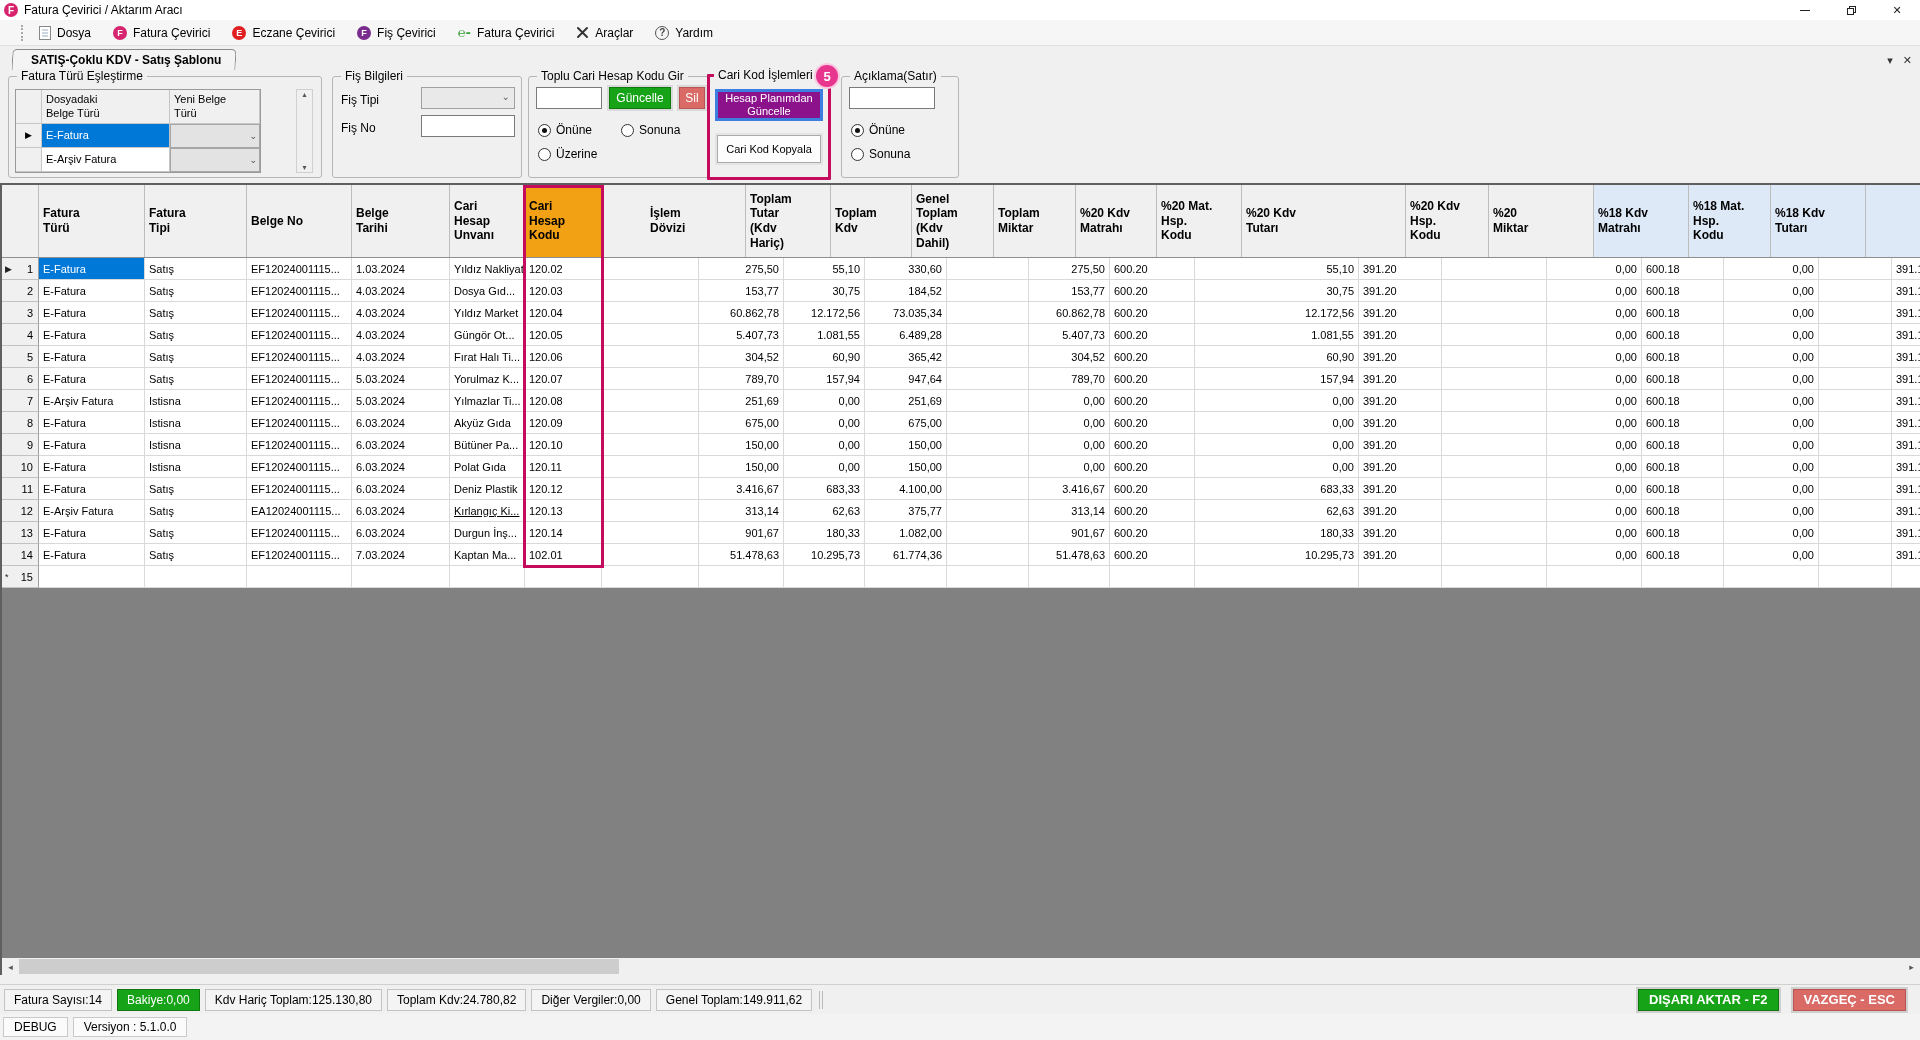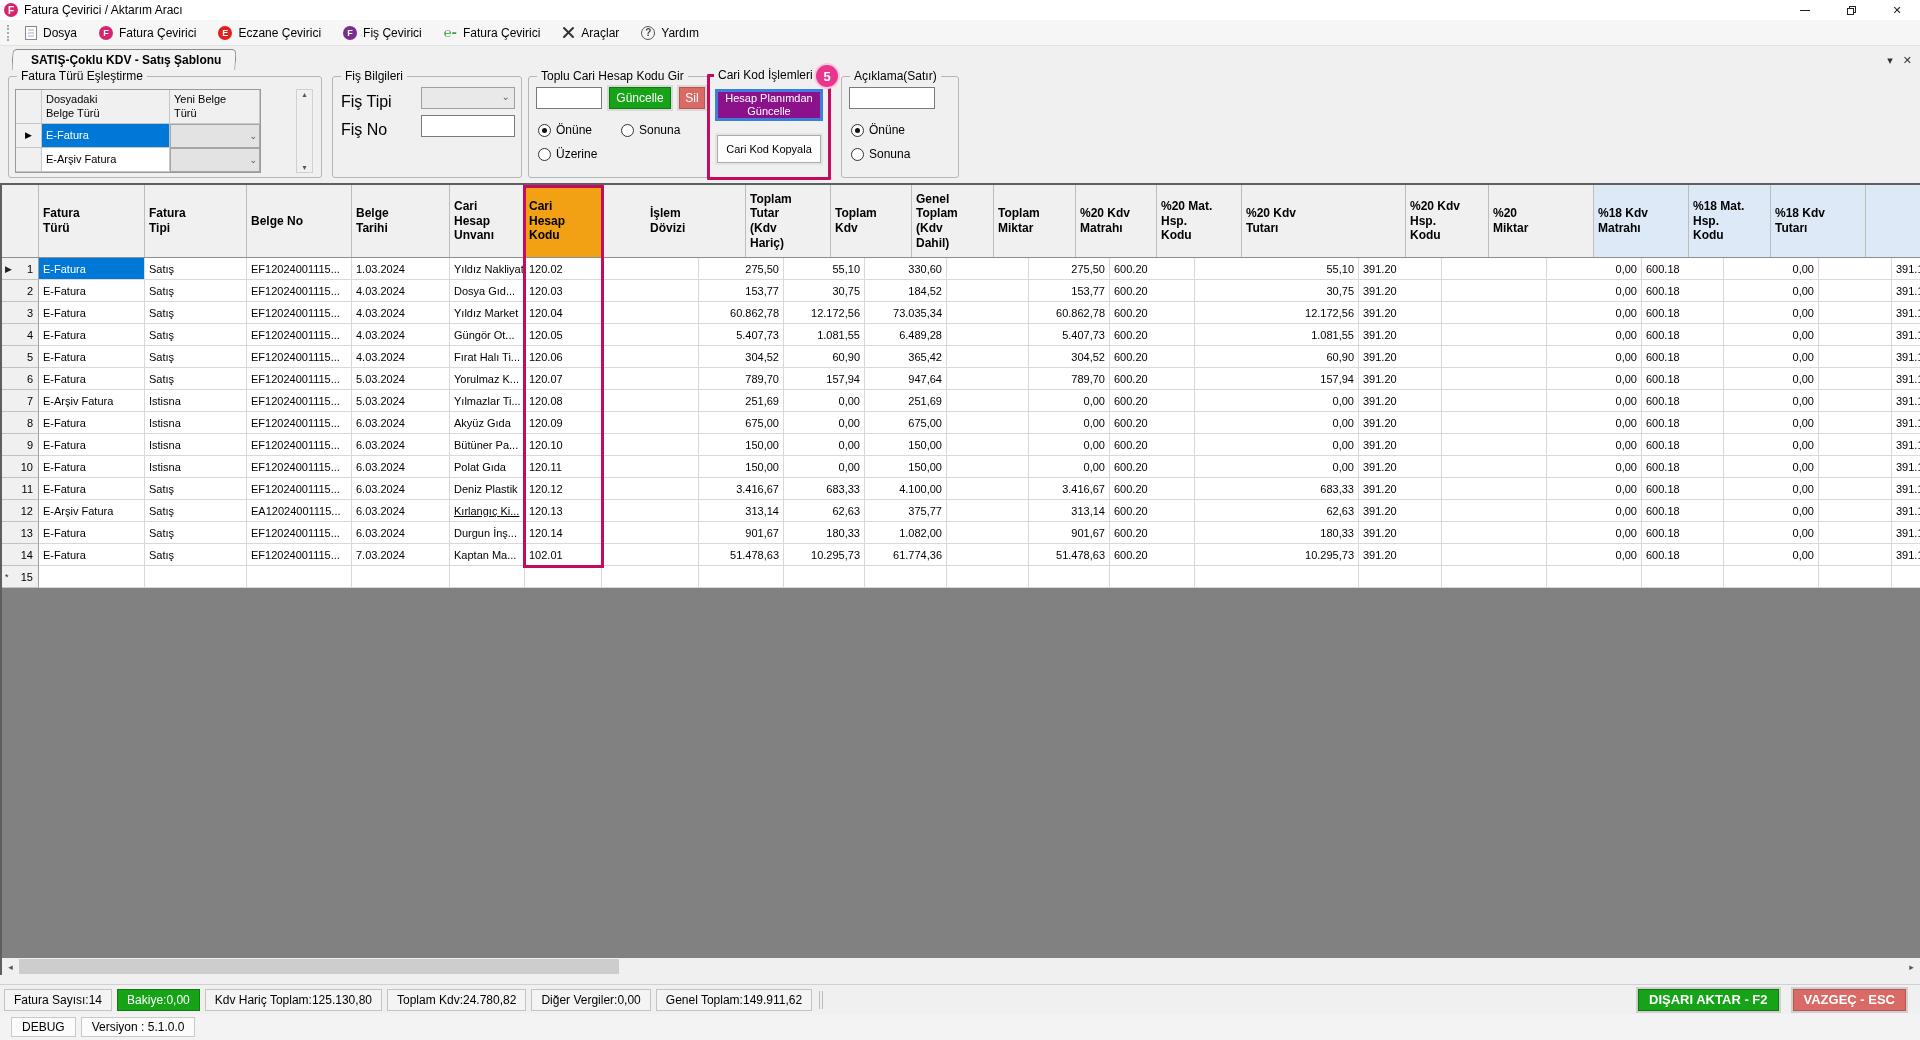--- a/index.html
+++ b/index.html
@@ -12,21 +12,21 @@
 .app-icon { width:14px; height:14px; border-radius:50%; background:#d6246e; color:#fff; font-size:10px; font-weight:bold; display:flex; align-items:center; justify-content:center; }
 .app-title { font-size:12px; color:#000; padding-left:6px; }
 .winbtns { margin-left:auto; display:flex; height:20px; }
 .wbtn { width:46px; height:20px; display:flex; align-items:center; justify-content:center; font-size:11px; color:#222; }
 .ic-min { display:inline-block; width:10px; border-bottom:1px solid #222; }
 .ic-restore { position:relative; display:inline-block; width:9px; height:9px; }
 .ic-restore i { position:absolute; left:0; bottom:0; width:7px; height:7px; border:1px solid #222; background:#fff; }
 .ic-restore b { position:absolute; right:0; top:0; width:7px; height:7px; border:1px solid #222; }
 
 
-.menubar { position:absolute; top:20px; left:0; width:1920px; height:26px; background:#f6f6f6; border-bottom:1px solid #e2e2e2; display:flex; align-items:center; padding-left:3px; }
+.menubar { position:absolute; top:20px; left:0; width:1920px; height:26px; background:#f6f6f6; border-bottom:1px solid #e2e2e2; display:flex; align-items:center; padding-left:17px; }
 .grip { width:3px; height:16px; border-left:2px dotted #a8a8a8; margin:0 4px; }
 .mitem { display:flex; align-items:center; gap:6px; padding:0 11px; font-size:12px; color:#000; height:24px; }
 .circle-icon { width:14px; height:14px; border-radius:50%; color:#fff; font-size:9px; font-weight:bold; display:flex; align-items:center; justify-content:center; }
 .ci-pink { background:#d6246e; } .ci-red { background:#e02020; } .ci-purple { background:#7b2d8e; }
 .efat-icon { font-family:"DejaVu Serif", serif; font-style:italic; font-weight:bold; color:#3aa13a; font-size:13px; line-height:1; }
 .help-icon { width:14px; height:14px; border-radius:50%; border:1px solid #555; color:#444; font-size:10px; font-weight:bold; display:flex; align-items:center; justify-content:center; }
 
 
 .tabstrip { position:absolute; top:46px; left:0; width:1920px; height:24px; }
 .tab { position:absolute; left:12px; bottom:0; padding:3px 14px 3px 18px; background:#f4f4f4; border:1px solid #8a8a8a; border-bottom:none; border-radius:5px 5px 0 0; font-size:12px; font-weight:bold; color:#000; transform:skewX(-3deg); }
@@ -43,21 +43,21 @@
 .mini-grid { position:absolute; left:6px; top:12px; border:1px solid #9a9a9a; background:#fff; font-size:11px; }
 .mg-row { display:flex; }
 .mg-cell { border-right:1px solid #c6c6c6; border-bottom:1px solid #c6c6c6; display:flex; align-items:center; padding:0 4px; white-space:pre-line; line-height:1.2; }
 .mg-head { background:#f0f0f0; }
 .mg-sel { background:#f0f0f0; justify-content:center; }
 .mg-blue { background:#0078d7; color:#fff; }
 .combo { position:relative; background:#e3e3e3; border:1px solid #a6a6a6; }
 .combo .arr { position:absolute; right:2px; top:50%; transform:translateY(-50%); font-size:9px; color:#555; }
 .vscroll { position:absolute; width:17px; background:#f0f0f0; border:1px solid #d0d0d0; display:flex; flex-direction:column; justify-content:space-between; align-items:center; font-size:8px; color:#555; }
 
-.field-label { position:absolute; font-size:16px; color:#000; }
+.field-label { position:absolute; font-size:12px; color:#000; }
 .tbox { position:absolute; background:#fff; border:1px solid #7a7a7a; }
 .combo-big { position:absolute; background:#e9e9e9; border:1px solid #a0a0a0; }
 .radio-row { position:absolute; display:flex; align-items:center; gap:5px; font-size:12px; }
 .radio { width:13px; height:13px; border:1px solid #333; border-radius:50%; background:#fff; position:relative; flex:none; }
 .radio.on::after { content:''; position:absolute; left:3px; top:3px; right:3px; bottom:3px; background:#111; border-radius:50%; }
 
 .btn-green { background:#17a317; color:#fff; border:1px solid #0e7a0e; font-size:12px; display:flex; align-items:center; justify-content:center; position:absolute; box-shadow:0 0 0 2px #d9d9d9; }
 .btn-red { background:#d96a66; color:#fff; border:1px solid #b95450; font-size:12px; display:flex; align-items:center; justify-content:center; position:absolute; box-shadow:0 0 0 2px #d9d9d9; }
 .btn-purple { background:#8c128b; color:#fff; border:3px solid #3c7fe0; font-size:11px; text-align:center; display:flex; align-items:center; justify-content:center; position:absolute; line-height:1.2; }
 .btn-plain { background:#fdfdfd; color:#000; border:1px solid #ababab; font-size:11px; display:flex; align-items:center; justify-content:center; position:absolute; box-shadow:0 0 0 2px #e4e4e4; }
@@ -84,21 +84,21 @@
 .statusbar { position:absolute; left:0; top:984px; width:1920px; height:30px; background:#f0f0f0; border-top:1px solid #d0d0d0; display:flex; align-items:center; padding:0 14px 0 4px; }
 .sitem { border:1px solid #c3c3c3; background:#f4f4f4; height:22px; display:flex; align-items:center; padding:0 9px; font-size:12px; margin-right:5px; white-space:nowrap; }
 .sitem.green { background:#17a317; border-color:#0e7a0e; color:#fff; }
 .sgrip { width:4px; height:18px; border-left:1px solid #bbb; border-right:1px solid #bbb; margin-left:2px; }
 .action-btns { margin-left:auto; display:flex; gap:14px; }
 .abtn { height:22px; padding:0 10px; font-size:13px; font-weight:bold; color:#fff; display:flex; align-items:center; justify-content:center; box-shadow:0 0 0 2px #cfcfcf; }
 .abtn.green { background:#17a317; border:1px solid #0e7a0e; }
 .abtn.red { background:#d96a66; border:1px solid #b95450; }
 
 
-.footer { position:absolute; left:0; top:1014px; width:1920px; height:26px; background:#f3f3f3; display:flex; align-items:center; padding-left:11px; gap:5px; }
+.footer { position:absolute; left:0; top:1014px; width:1920px; height:26px; background:#f3f3f3; display:flex; align-items:center; padding-left:3px; gap:5px; }
 .fitem { border:1px solid #c9c9c9; background:#fbfbfb; height:20px; display:flex; align-items:center; padding:0 10px; font-size:12px; }
 </style>
 </head>
 <body>
 
 <div class="win">
 
   <div class="titlebar">
     <span class="app-icon">F</span>
     <span class="app-title">Fatura Çevirici / Aktarım Aracı</span>

